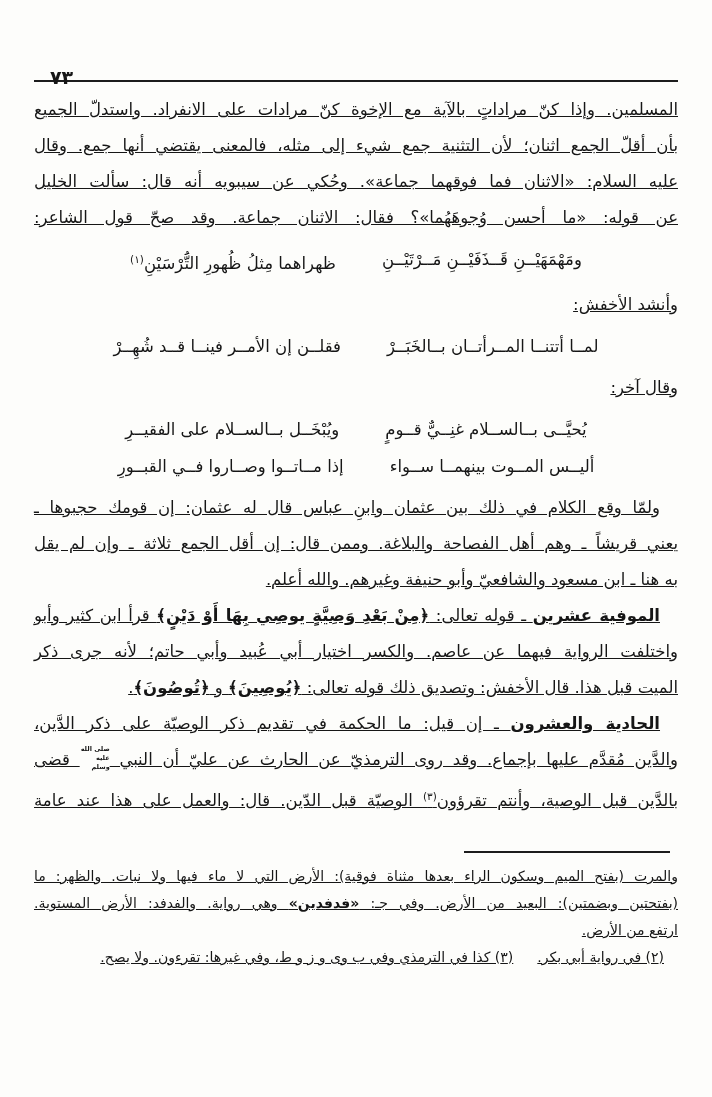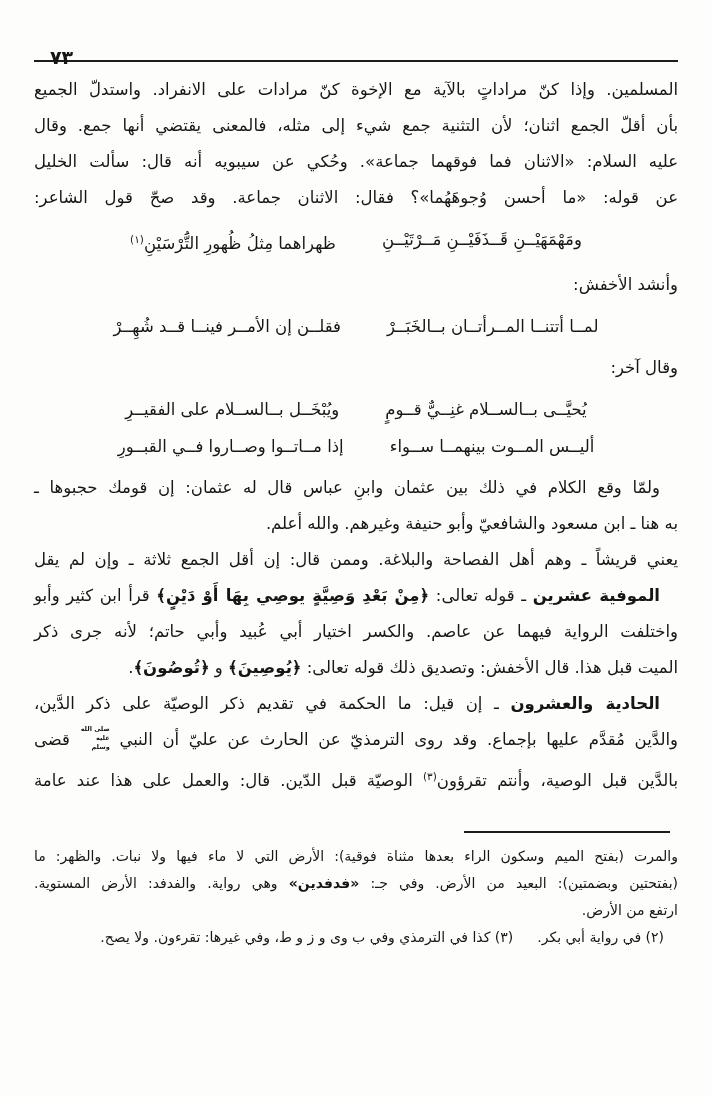--- a/index.html
+++ b/index.html
@@ -9,26 +9,26 @@
     margin:0 auto;
     background:#fdfdfb;
     color:#161616;
     direction:rtl;
     font-family:"DejaVu Sans",sans-serif;
     box-sizing:border-box;
     padding:0 34px;
     overflow:hidden;
   }
   
-  .hdr{position:relative;padding:50px 2px 10px 2px;border-bottom:2px solid #1c1c1c;}
+  .hdr{position:relative;padding:50px 2px 10px 2px;border-bottom:2px solid #1c1c1c;margin-top:20px;}
   .pagenum{position:absolute;left:16px;top:46px;font-size:19px;font-weight:bold;letter-spacing:1px;}
   .htitle{display:block;text-align:center;font-size:14px;font-weight:bold;}
   
   .bodytxt{padding-top:10px;font-size:16.5px;line-height:36px;}
-  .line{min-height:36px;}
+  .line{min-height:36px;text-decoration:underline;}
   .line.j{text-align:justify;text-align-last:justify;}
   .line.r{text-align:right;text-align-last:right;}
   .line.in{text-indent:18px;}
   .b{font-weight:bold;}
   .sup{font-size:10.5px;vertical-align:6px;font-weight:normal;}
   .gap{margin-right:24px;}
   .saw{
     display:inline-block;width:30px;font-size:6.5px;line-height:9px;
     text-align:right;vertical-align:-4px;word-spacing:0;white-space:normal;
     font-weight:bold;
@@ -81,22 +81,22 @@
           <span class="hemi"><span>يُحيَّــى بــالســلام غنِــيٌّ قــومٍ</span></span>
           <span class="hemi"><span>ويُبْخَــل بــالســلام على الفقيــرِ</span></span>
         </div>
         <div class="vline">
           <span class="hemi"><span>أليــس المــوت بينهمــا ســواء</span></span>
           <span class="hemi"><span>إذا مــاتــوا وصــاروا فــي القبــورِ</span></span>
         </div>
       </div>
       <div>
         <div class="line j in">ولمّا وقع الكلام في ذلك بين عثمان وابنِ عباس قال له عثمان: إن قومك حجبوها ـ</div>
+        <div class="line j">يعني قريشاً ـ وهم أهل الفصاحة والبلاغة. وممن قال: إن أقل الجمع ثلاثة ـ وإن لم يقل</div>
         <div class="line r">به هنا ـ ابن مسعود والشافعيّ وأبو حنيفة وغيرهم. والله أعلم.</div>
-        <div class="line j">يعني قريشاً ـ وهم أهل الفصاحة والبلاغة. وممن قال: إن أقل الجمع ثلاثة ـ وإن لم يقل</div>
       </div>
       <div>
         <div class="line j in"><span class="b">الموفية عشرين</span><span> ـ قوله تعالى: </span><span class="b">﴿مِنْ بَعْدِ وَصِيَّةٍ يوصِي بِهَا أَوْ دَيْنٍ﴾</span><span> قرأ ابن كثير وأبو</span></div>
         <div class="line j">واختلفت الرواية فيهما عن عاصم. والكسر اختيار أبي عُبيد وأبي حاتم؛ لأنه جرى ذكر</div>
         <div class="line r"><span>الميت قبل هذا. قال الأخفش: وتصديق ذلك قوله تعالى: </span><span class="b">﴿يُوصِينَ﴾</span><span> و </span><span class="b">﴿تُوصُونَ﴾</span><span>.</span></div>
       </div>
       <div>
         <div class="line j in"><span class="b">الحادية والعشرون</span><span> ـ إن قيل: ما الحكمة في تقديم ذكر الوصيّة على ذكر الدَّين،</span></div>
         <div class="line j"><span>والدَّين مُقدَّم عليها بإجماع. وقد روى الترمذيّ عن الحارث عن عليّ أن النبي </span><span class="saw">صلى الله عليه وسلم</span><span> قضى</span></div>
         <div class="line j"><span>بالدَّين قبل الوصية، وأنتم تقرؤون</span><span class="sup">(٣)</span><span> الوصيّة قبل الدّين. قال: والعمل على هذا عند عامة</span></div>

